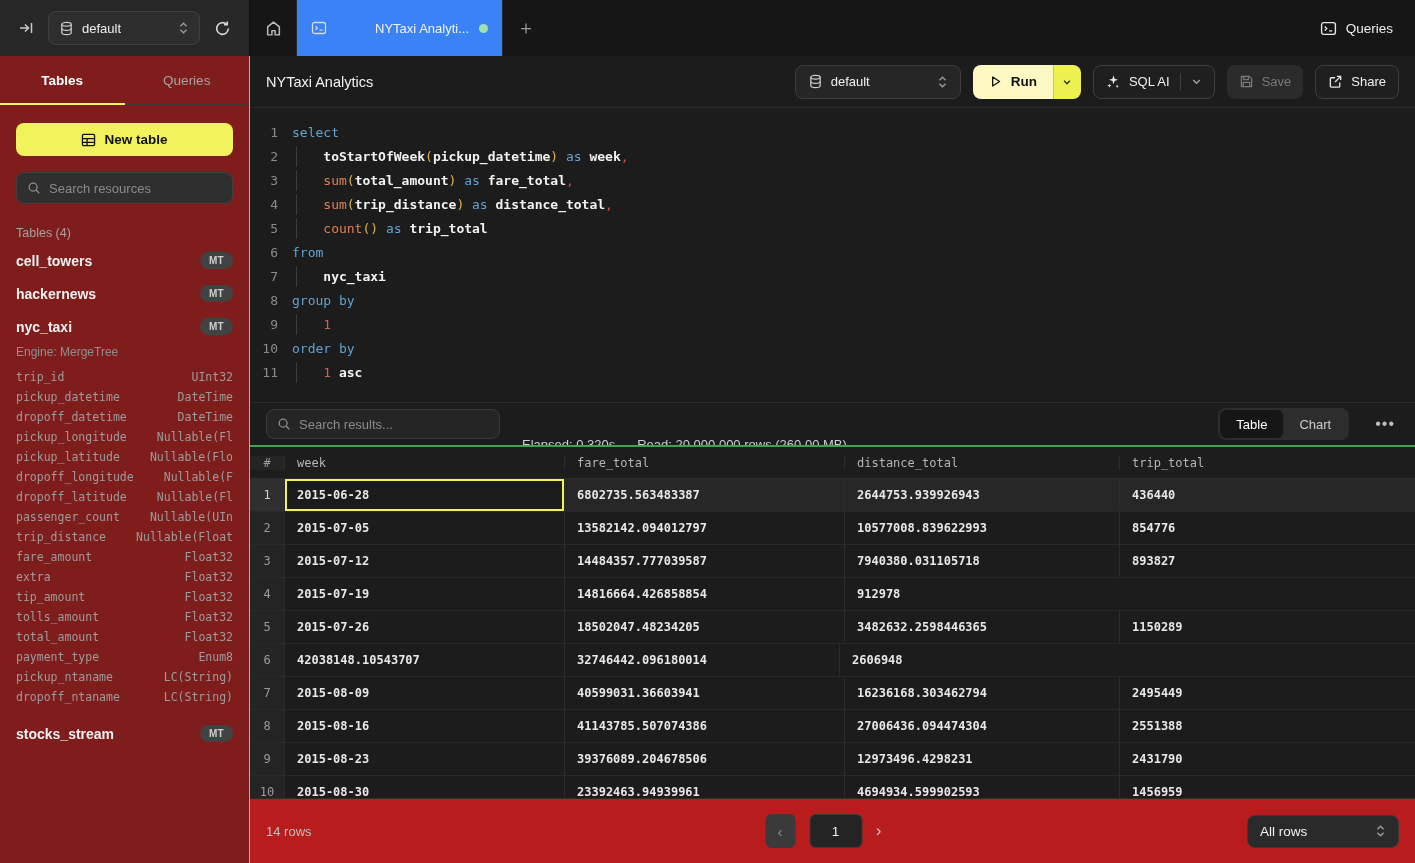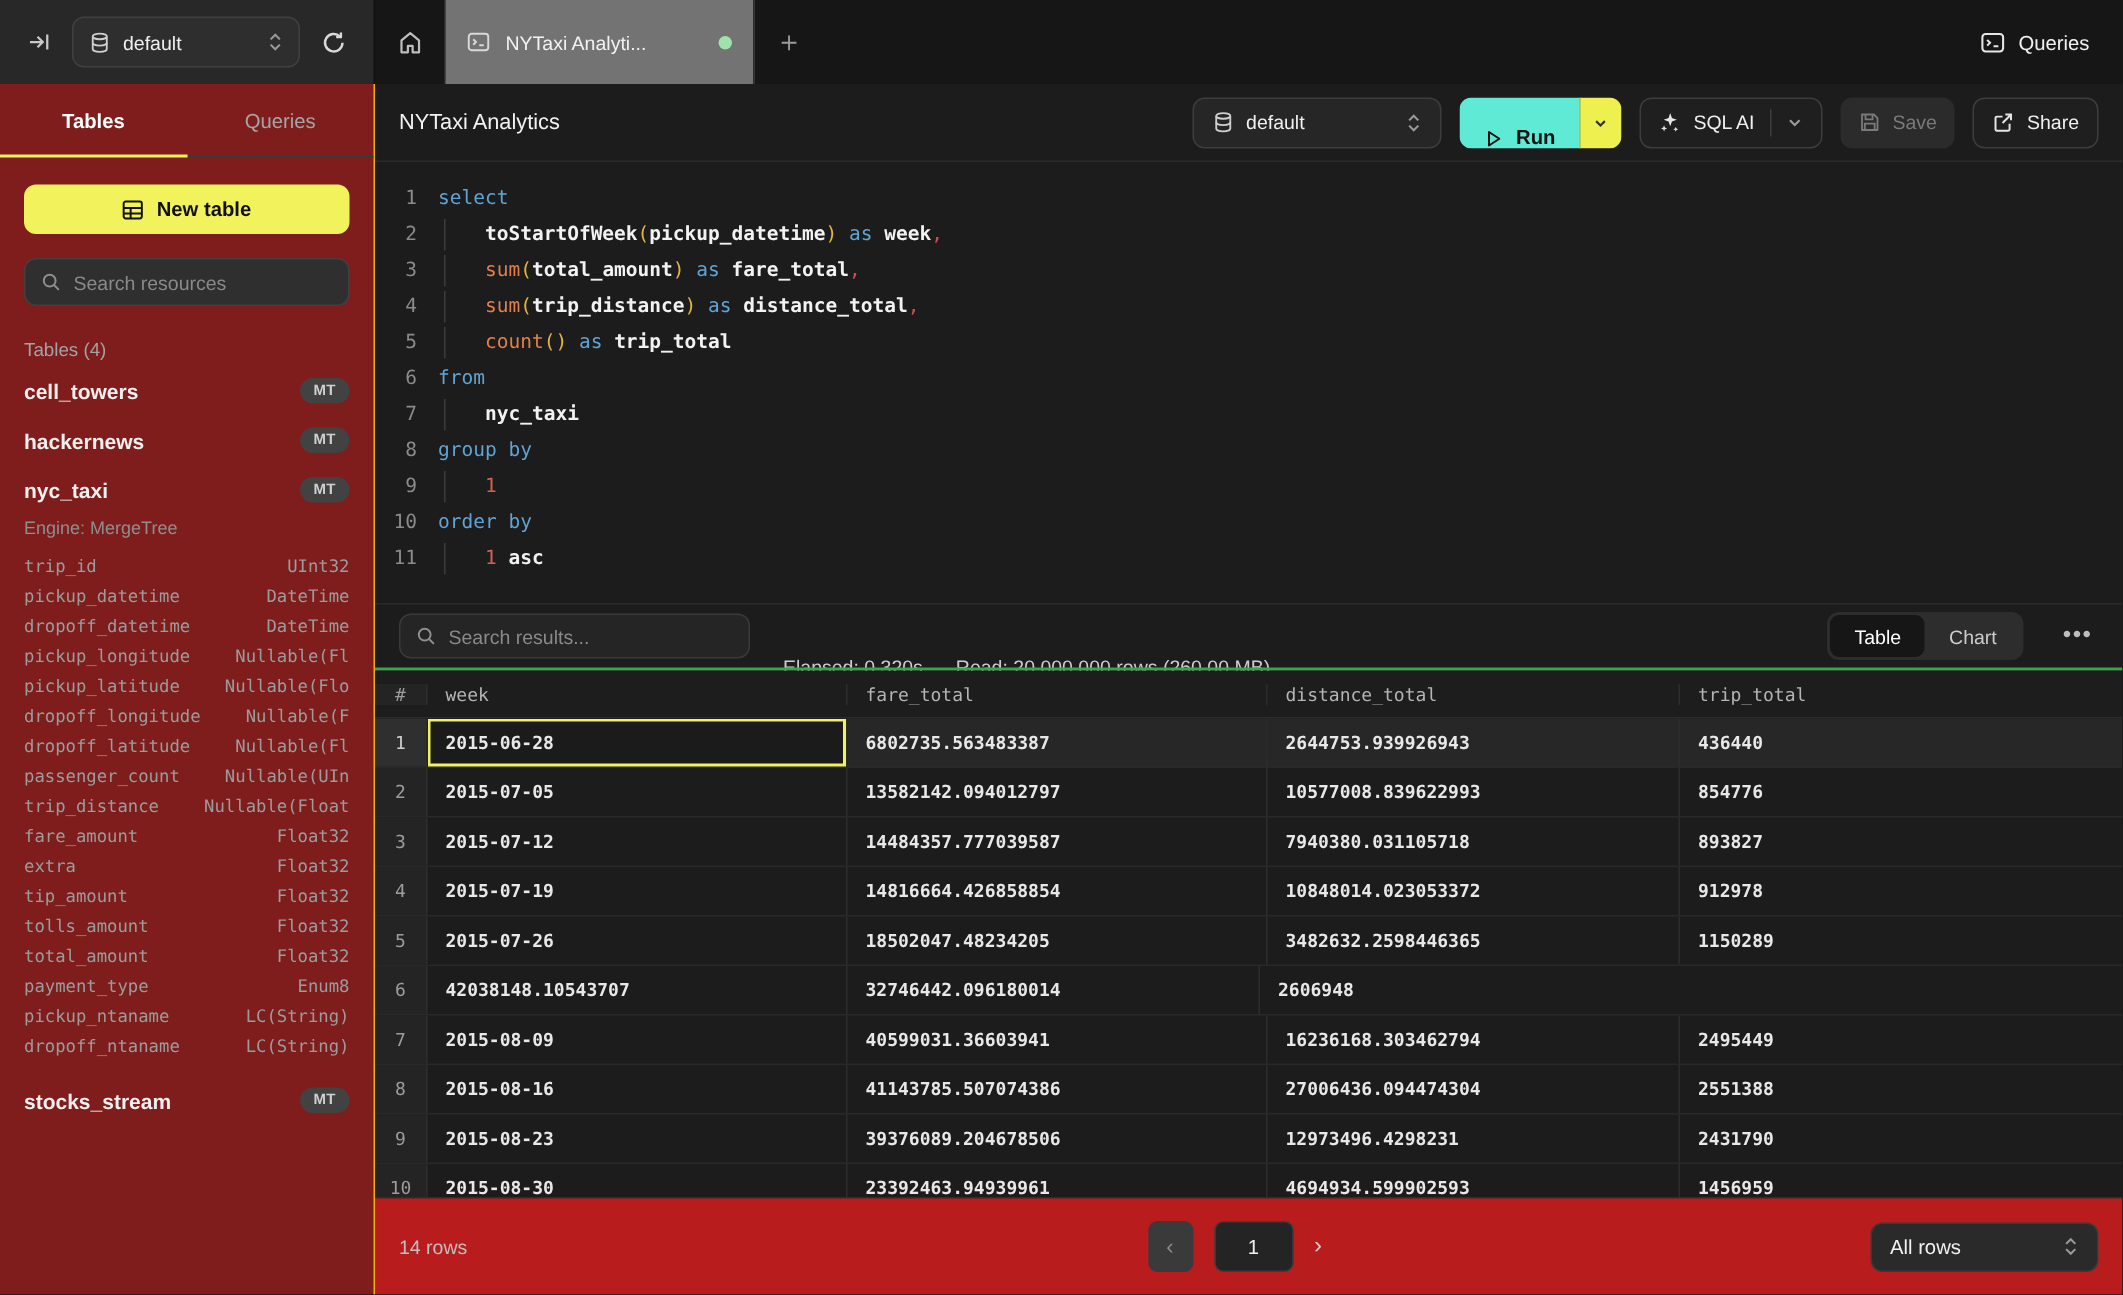--- a/index.html
+++ b/index.html
@@ -15,22 +15,22 @@
   .topbar-left { width:250px; flex:none; background:#282828; display:flex; align-items:center;
     padding:0 14px; gap:10px; border-right:1px solid #101010; }
   .icon-btn { background:none; border:none; color:#c9c9c9; cursor:pointer; display:flex;
     align-items:center; justify-content:center; padding:4px; }
   .db-select { flex:1; height:34px; background:#2e2e2e; border:1px solid #404040; border-radius:8px;
     display:flex; align-items:center; gap:8px; padding:0 10px; color:#f0f0f0; font-size:13px; cursor:pointer; }
   .db-select .lbl { flex:1; text-align:left; }
   .tabbar { flex:1; background:#161616; display:flex; align-items:stretch; }
   .home-btn { width:47px; display:flex; align-items:center; justify-content:center;
     border-right:1px solid #2a2a2a; color:#bdbdbd; cursor:pointer; }
-  .tab { width:206px; background:#737373; display:flex; align-items:center; gap:10px; padding:0 14px;
-    border-right:1px solid #2a2a2a; cursor:pointer; }
+  .tab { width:206px; background:#3b82f6; display:flex; align-items:center; gap:10px; padding:0 14px;
+    border-right:1px solid #2a2a2a; cursor:pointer;text-align:right; }
   .tab-title { flex:1; font-size:13px; color:#f2f2f2; white-space:nowrap; overflow:hidden; }
   .dot { width:9px; height:9px; border-radius:50%; background:#9fe3ab; flex:none; }
   .plus-btn { width:46px; display:flex; align-items:center; justify-content:center; color:#9a9a9a;
     font-size:19px; cursor:pointer; }
   .topbar-spacer { flex:1; }
   .queries-btn { display:flex; align-items:center; gap:9px; color:#f0f0f0; font-size:13.5px;
     padding:0 22px; cursor:pointer; background:none; border:none; }
 
   
   .body { flex:1; display:flex; min-height:0; }
@@ -71,22 +71,22 @@
   .main { flex:1; display:flex; flex-direction:column; min-width:0; background:#1c1c1c; }
   .qheader { height:52px; flex:none; display:flex; align-items:center; padding:0 16px;
     border-bottom:1px solid #2a2a2a; gap:12px; }
   .qtitle { font-size:14.5px; color:#f2f2f2; flex:1; }
   .btn { height:34px; border-radius:8px; border:1px solid #3d3d3d; background:#1f1f1f; color:#f0f0f0;
     display:flex; align-items:center; gap:8px; padding:0 12px; font-size:13px; cursor:pointer;
     font-family:"Liberation Sans", sans-serif; }
   .qdb { width:166px; background:#262626; }
   .qdb .lbl { flex:1; text-align:left; }
   .run-btn { display:flex; height:34px; border-radius:8px; overflow:hidden; cursor:pointer; }
-  .run-main { background:#5eead4; color:#111; font-size:13.5px; font-weight:600; display:flex;
-    align-items:flex-end; gap:9px; padding:0 16px; border:none; }
+  .run-main { background:#fef9c3; color:#111; font-size:13.5px; font-weight:600; display:flex;
+    align-items:center; gap:9px; padding:0 16px; border:none; }
   .run-caret { background:#eef04f; border:none; border-left:1px solid #c9ca3e; width:28px; display:flex;
     align-items:center; justify-content:center; color:#333; }
   .sqlai-btn .sep { width:1px; height:18px; background:#3d3d3d; margin:0 2px; }
   .save-btn { background:#2b2b2b; border:none; color:#7a7a7a; cursor:default; }
   .share-btn {}
 
   
   .editor { height:294px; flex:none; padding-top:12px; overflow:hidden; }
   .code-line { display:flex; height:24px; align-items:center; font-family:"DejaVu Sans Mono", monospace;
     font-size:13px; }
@@ -518,21 +518,20 @@
     <div class="c-num">3</div>
     <div class="c-week">2015-07-12</div>
     <div class="c-fare">14484357.777039587</div>
     <div class="c-dist">7940380.031105718</div>
     <div class="c-trip">893827</div>
   </div>
             <div class="trow">
     <div class="c-num">4</div>
     <div class="c-week">2015-07-19</div>
     <div class="c-fare">14816664.426858854</div>
-    <div class="c-dist">10848014.023053372</div>
     <div class="c-trip">912978</div>
   </div>
             <div class="trow">
     <div class="c-num">5</div>
     <div class="c-week">2015-07-26</div>
     <div class="c-fare">18502047.48234205</div>
     <div class="c-dist">3482632.2598446365</div>
     <div class="c-trip">1150289</div>
   </div>
             <div class="trow">

